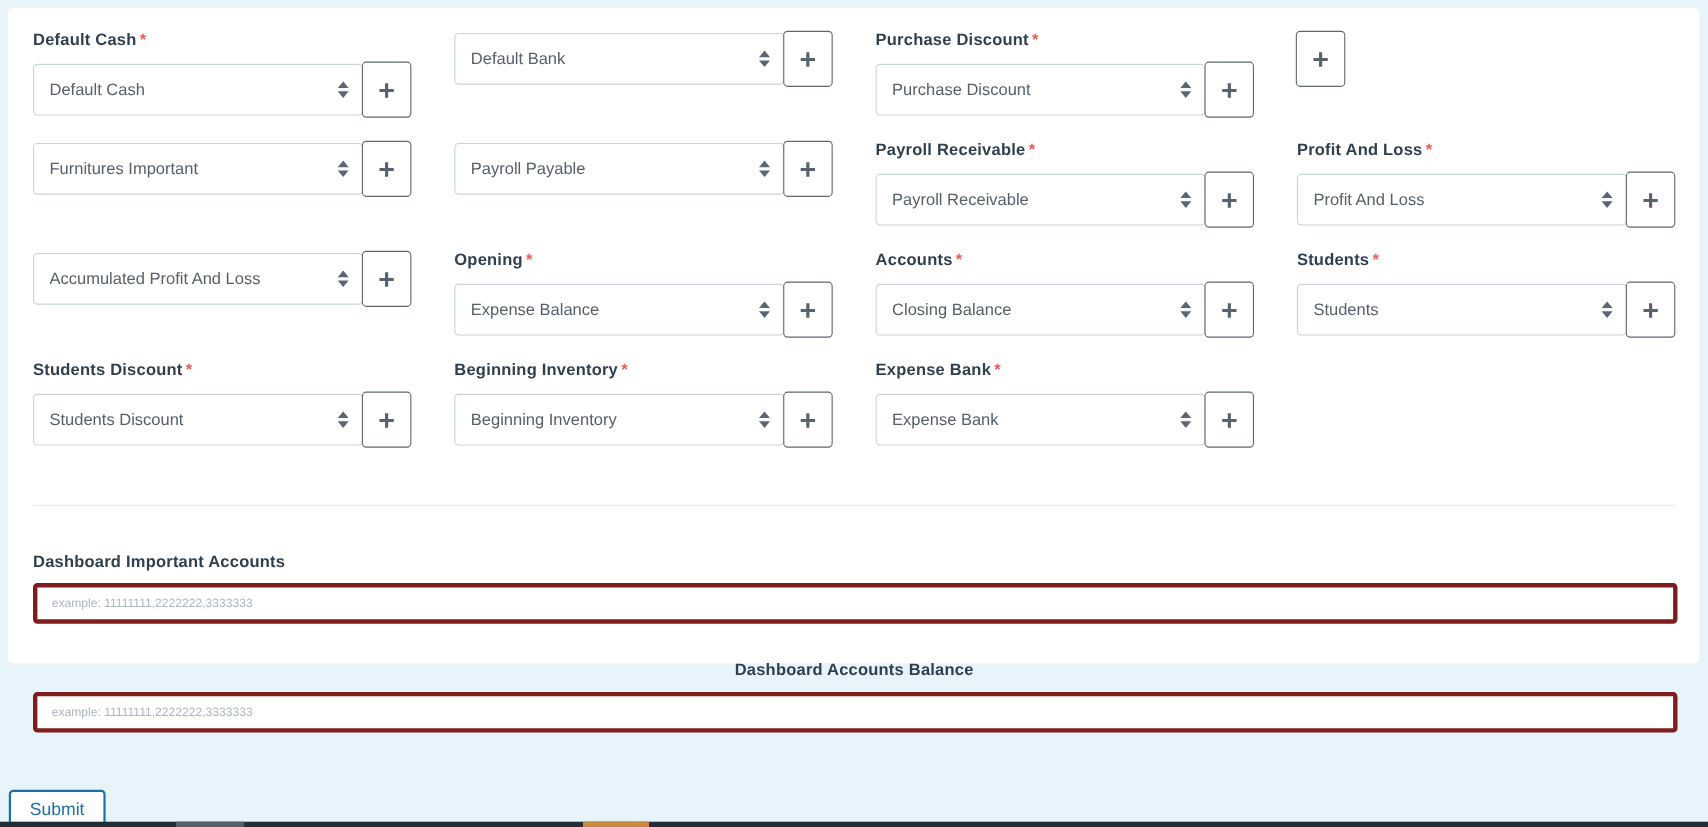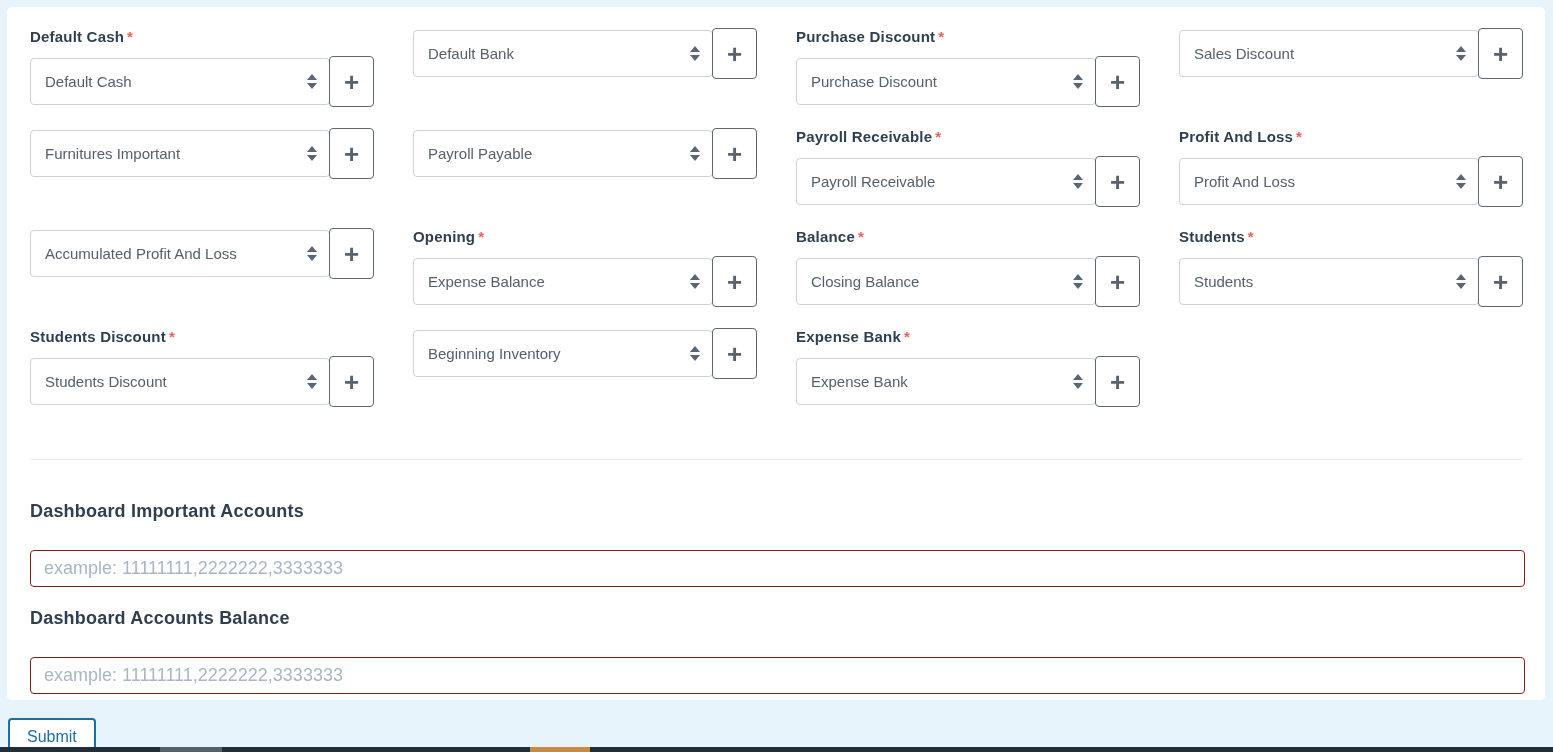--- a/index.html
+++ b/index.html
@@ -6,21 +6,21 @@
   html, body {
     width: 1553px; height: 752px;
     font-family: "Liberation Sans", sans-serif;
     background: #e7f4fc;
     overflow: hidden;
     position: relative;
   }
   .card {
     position: absolute;
     left: 7px; top: 7px;
-    width: 1538px; height: 693px;
+    width: 1538px; height: 596px;
     background: #ffffff;
     border-radius: 5px;
     padding: 21px 22px 0 23px;
   }
   .fields-grid {
     display: grid;
     grid-template-columns: repeat(4, 345px);
     column-gap: 38px;
     row-gap: 21px;
   }
@@ -76,39 +76,38 @@
     line-height: 1;
     display: flex; align-items: center; justify-content: center;
     position: relative; z-index: 1;
   }
   .divider {
     border: none;
     border-top: 1px solid #e6ebee;
     margin-top: 52px;
   }
   .dash-label {
-    font-size: 18px;
+    font-size: 15px;
     font-weight: bold;
     color: #2f3f4f;
     line-height: 18px;
     margin-top: 42px;
     margin-bottom: 10px;
     letter-spacing: 0.2px;
   }
-  .dash-label.second { margin-top: 22px; }
+  .dash-label.second { margin-top: 34px; text-align: center; }
   .dash-input {
     width: 1495px; height: 37px;
-    border: 1px solid #7f1d1d;
+    border: 4px solid #7f1d1d;
     border-radius: 4px;
     padding: 0 13px;
-    font-size: 18px;
+    font-size: 11px;
     font-family: "Liberation Sans", sans-serif;
     color: #55606c;
     outline: none;
-    margin-top: 20px;
   }
   .dash-input::placeholder { color: #a9b6c2; opacity: 1; }
   .submit-btn {
     position: absolute;
     left: 8px; top: 718px;
     background: #ffffff;
     border: 2px solid #1a6fa5;
     border-radius: 4px;
     color: #1a6fa5;
     font-size: 16px;
@@ -175,27 +174,20 @@
             </span>
         </div>
         <button class="add-btn">
             <span>+</span>
           </button>
       </div>
     </div>
 
     <div class="field">
       <div class="control">
-        <div class="select-box">
-          <span class="select-value">Sales Discount</span>
-          <span class="spinner">
-              <i class="tri-up"></i>
-              <i class="tri-down"></i>
-            </span>
-        </div>
         <button class="add-btn">
             <span>+</span>
           </button>
       </div>
     </div>
 
     <div class="field">
       <div class="control">
         <div class="select-box">
           <span class="select-value">Furnitures Important</span>
@@ -282,21 +274,21 @@
               <i class="tri-down"></i>
             </span>
         </div>
         <button class="add-btn">
             <span>+</span>
           </button>
       </div>
     </div>
 
     <div class="field">
-      <div class="field-label"><span>Balance</span><span class="req">*</span></div>
+      <div class="field-label"><span>Accounts</span><span class="req">*</span></div>
       <div class="control">
         <div class="select-box">
           <span class="select-value">Closing Balance</span>
           <span class="spinner">
               <i class="tri-up"></i>
               <i class="tri-down"></i>
             </span>
         </div>
         <button class="add-btn">
             <span>+</span>
@@ -330,20 +322,21 @@
               <i class="tri-down"></i>
             </span>
         </div>
         <button class="add-btn">
             <span>+</span>
           </button>
       </div>
     </div>
 
     <div class="field">
+      <div class="field-label"><span>Beginning Inventory</span><span class="req">*</span></div>
       <div class="control">
         <div class="select-box">
           <span class="select-value">Beginning Inventory</span>
           <span class="spinner">
               <i class="tri-up"></i>
               <i class="tri-down"></i>
             </span>
         </div>
         <button class="add-btn">
             <span>+</span>

